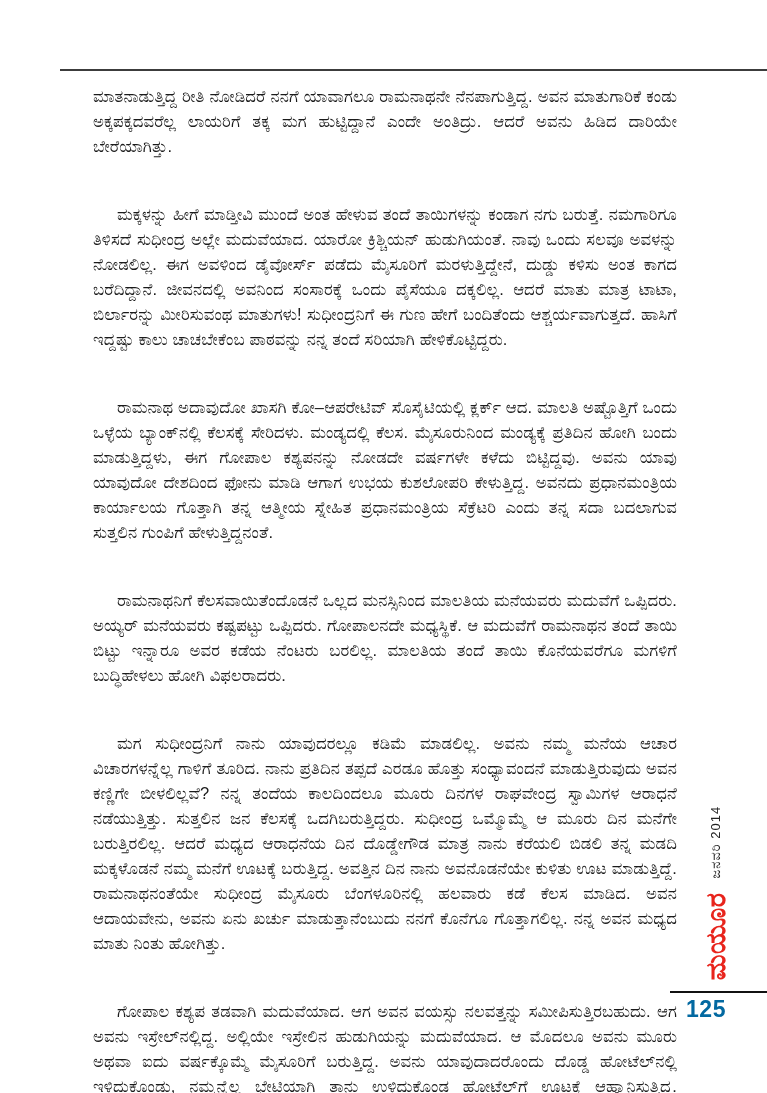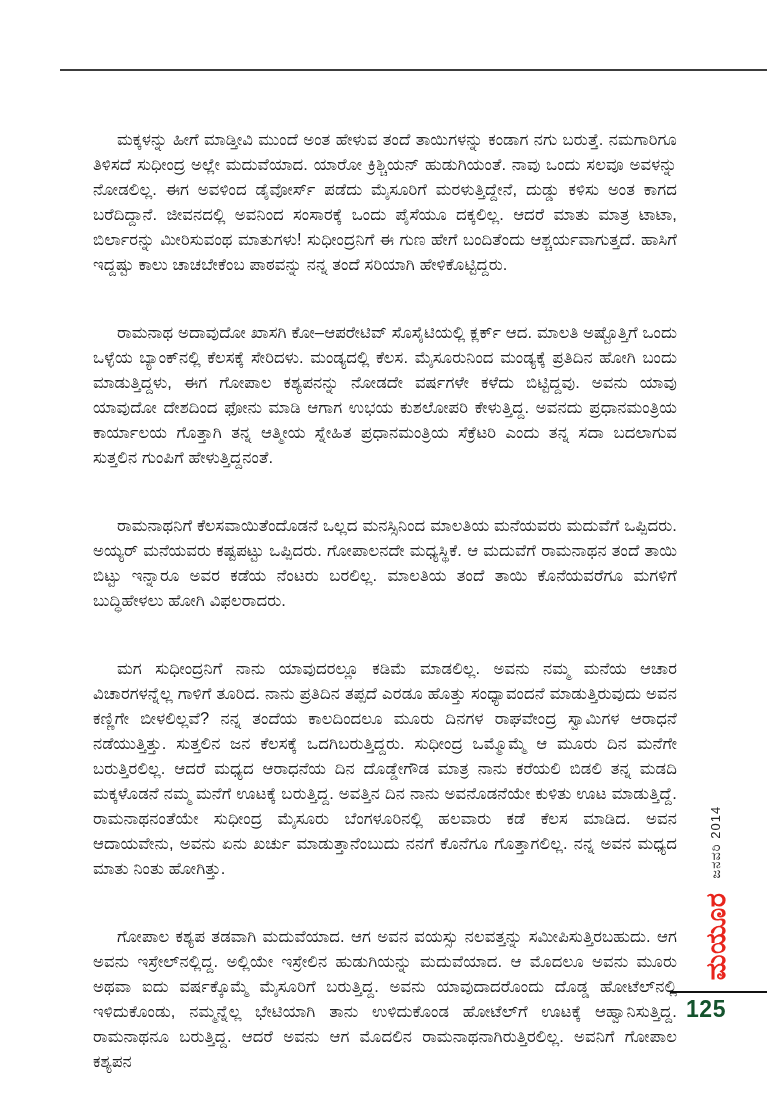--- a/index.html
+++ b/index.html
@@ -75,32 +75,33 @@
   .folio-rule {
     height: 2px;
     background: #111111;
     margin-bottom: 3px;
   }
   .folio-number {
     width: 72px;
     text-align: center;
     font-weight: bold;
     font-size: 23px;
-    color: #14532d;
+    color: #0369a1;
     letter-spacing: 0.5px;
   }
 </style>
 </head>
 <body>
 
 <div class="page">
 
   <div class="top-rule"></div>
 
   <div class="body-text">
+    <p>ಮಾತನಾಡುತ್ತಿದ್ದ ರೀತಿ ನೋಡಿದರೆ ನನಗೆ ಯಾವಾಗಲೂ ರಾಮನಾಥನೇ ನೆನಪಾಗುತ್ತಿದ್ದ. ಅವನ ಮಾತುಗಾರಿಕೆ ಕಂಡು ಅಕ್ಕಪಕ್ಕದವರೆಲ್ಲ ಲಾಯರಿಗೆ ತಕ್ಕ ಮಗ ಹುಟ್ಟಿದ್ದಾನೆ ಎಂದೇ ಅಂತಿದ್ರು. ಆದರೆ ಅವನು ಹಿಡಿದ ದಾರಿಯೇ ಬೇರೆಯಾಗಿತ್ತು.</p>
     <p class="indent">ಮಕ್ಕಳನ್ನು ಹೀಗೆ ಮಾಡ್ತೀವಿ ಮುಂದೆ ಅಂತ ಹೇಳುವ ತಂದೆ ತಾಯಿಗಳನ್ನು ಕಂಡಾಗ ನಗು ಬರುತ್ತೆ. ನಮಗಾರಿಗೂ ತಿಳಿಸದೆ ಸುಧೀಂದ್ರ ಅಲ್ಲೇ ಮದುವೆಯಾದ. ಯಾರೋ ಕ್ರಿಶ್ಚಿಯನ್ ಹುಡುಗಿಯಂತೆ. ನಾವು ಒಂದು ಸಲವೂ ಅವಳನ್ನು ನೋಡಲಿಲ್ಲ. ಈಗ ಅವಳಿಂದ ಡೈವೋರ್ಸ್ ಪಡೆದು ಮೈಸೂರಿಗೆ ಮರಳುತ್ತಿದ್ದೇನೆ, ದುಡ್ಡು ಕಳಿಸು ಅಂತ ಕಾಗದ ಬರೆದಿದ್ದಾನೆ. ಜೀವನದಲ್ಲಿ ಅವನಿಂದ ಸಂಸಾರಕ್ಕೆ ಒಂದು ಪೈಸೆಯೂ ದಕ್ಕಲಿಲ್ಲ. ಆದರೆ ಮಾತು ಮಾತ್ರ ಟಾಟಾ, ಬಿರ್ಲಾರನ್ನು ಮೀರಿಸುವಂಥ ಮಾತುಗಳು! ಸುಧೀಂದ್ರನಿಗೆ ಈ ಗುಣ ಹೇಗೆ ಬಂದಿತೆಂದು ಆಶ್ಚರ್ಯವಾಗುತ್ತದೆ. ಹಾಸಿಗೆ ಇದ್ದಷ್ಟು ಕಾಲು ಚಾಚಬೇಕೆಂಬ ಪಾಠವನ್ನು ನನ್ನ ತಂದೆ ಸರಿಯಾಗಿ ಹೇಳಿಕೊಟ್ಟಿದ್ದರು.</p>
     <p class="indent">ರಾಮನಾಥ ಅದಾವುದೋ ಖಾಸಗಿ ಕೋ–ಆಪರೇಟಿವ್ ಸೊಸೈಟಿಯಲ್ಲಿ ಕ್ಲರ್ಕ್ ಆದ. ಮಾಲತಿ ಅಷ್ಟೊತ್ತಿಗೆ ಒಂದು ಒಳ್ಳೆಯ ಬ್ಯಾಂಕ್‌ನಲ್ಲಿ ಕೆಲಸಕ್ಕೆ ಸೇರಿದಳು. ಮಂಡ್ಯದಲ್ಲಿ ಕೆಲಸ. ಮೈಸೂರುನಿಂದ ಮಂಡ್ಯಕ್ಕೆ ಪ್ರತಿದಿನ ಹೋಗಿ ಬಂದು ಮಾಡುತ್ತಿದ್ದಳು, ಈಗ ಗೋಪಾಲ ಕಶ್ಯಪನನ್ನು ನೋಡದೇ ವರ್ಷಗಳೇ ಕಳೆದು ಬಿಟ್ಟಿದ್ದವು.  ಅವನು ಯಾವು ಯಾವುದೋ ದೇಶದಿಂದ ಫೋನು ಮಾಡಿ ಆಗಾಗ ಉಭಯ ಕುಶಲೋಪರಿ ಕೇಳುತ್ತಿದ್ದ. ಅವನದು ಪ್ರಧಾನಮಂತ್ರಿಯ ಕಾರ್ಯಾಲಯ ಗೊತ್ತಾಗಿ ತನ್ನ ಆತ್ಮೀಯ ಸ್ನೇಹಿತ ಪ್ರಧಾನಮಂತ್ರಿಯ ಸೆಕ್ರೆಟರಿ ಎಂದು ತನ್ನ ಸದಾ ಬದಲಾಗುವ ಸುತ್ತಲಿನ ಗುಂಪಿಗೆ ಹೇಳುತ್ತಿದ್ದನಂತೆ.</p>
     <p class="indent">ರಾಮನಾಥನಿಗೆ ಕೆಲಸವಾಯಿತೆಂದೊಡನೆ ಒಲ್ಲದ ಮನಸ್ಸಿನಿಂದ ಮಾಲತಿಯ ಮನೆಯವರು ಮದುವೆಗೆ ಒಪ್ಪಿದರು. ಅಯ್ಯರ್ ಮನೆಯವರು ಕಷ್ಟಪಟ್ಟು ಒಪ್ಪಿದರು. ಗೋಪಾಲನದೇ ಮಧ್ಯಸ್ಥಿಕೆ. ಆ ಮದುವೆಗೆ ರಾಮನಾಥನ ತಂದೆ ತಾಯಿ ಬಿಟ್ಟು ಇನ್ನಾರೂ ಅವರ ಕಡೆಯ ನೆಂಟರು ಬರಲಿಲ್ಲ. ಮಾಲತಿಯ ತಂದೆ ತಾಯಿ ಕೊನೆಯವರೆಗೂ ಮಗಳಿಗೆ ಬುದ್ಧಿಹೇಳಲು ಹೋಗಿ ವಿಫಲರಾದರು.</p>
     <p class="indent">ಮಗ ಸುಧೀಂದ್ರನಿಗೆ ನಾನು ಯಾವುದರಲ್ಲೂ ಕಡಿಮೆ ಮಾಡಲಿಲ್ಲ. ಅವನು ನಮ್ಮ ಮನೆಯ ಆಚಾರ ವಿಚಾರಗಳನ್ನೆಲ್ಲ ಗಾಳಿಗೆ ತೂರಿದ. ನಾನು ಪ್ರತಿದಿನ ತಪ್ಪದೆ ಎರಡೂ ಹೊತ್ತು ಸಂಧ್ಯಾವಂದನೆ ಮಾಡುತ್ತಿರುವುದು ಅವನ ಕಣ್ಣಿಗೇ ಬೀಳಲಿಲ್ಲವೆ? ನನ್ನ ತಂದೆಯ ಕಾಲದಿಂದಲೂ ಮೂರು ದಿನಗಳ ರಾಘವೇಂದ್ರ ಸ್ವಾಮಿಗಳ ಆರಾಧನೆ ನಡೆಯುತ್ತಿತ್ತು. ಸುತ್ತಲಿನ ಜನ ಕೆಲಸಕ್ಕೆ ಒದಗಿಬರುತ್ತಿದ್ದರು. ಸುಧೀಂದ್ರ ಒಮ್ಮೊಮ್ಮೆ ಆ ಮೂರು ದಿನ ಮನೆಗೇ ಬರುತ್ತಿರಲಿಲ್ಲ. ಆದರೆ ಮಧ್ಯದ ಆರಾಧನೆಯ ದಿನ ದೊಡ್ಡೇಗೌಡ ಮಾತ್ರ ನಾನು ಕರೆಯಲಿ ಬಿಡಲಿ ತನ್ನ ಮಡದಿ ಮಕ್ಕಳೊಡನೆ ನಮ್ಮ ಮನೆಗೆ ಊಟಕ್ಕೆ ಬರುತ್ತಿದ್ದ. ಅವತ್ತಿನ ದಿನ ನಾನು ಅವನೊಡನೆಯೇ ಕುಳಿತು ಊಟ ಮಾಡುತ್ತಿದ್ದೆ. ರಾಮನಾಥನಂತೆಯೇ ಸುಧೀಂದ್ರ ಮೈಸೂರು ಬೆಂಗಳೂರಿನಲ್ಲಿ ಹಲವಾರು ಕಡೆ ಕೆಲಸ ಮಾಡಿದ. ಅವನ ಆದಾಯವೇನು, ಅವನು ಏನು ಖರ್ಚು ಮಾಡುತ್ತಾನೆಂಬುದು ನನಗೆ ಕೊನೆಗೂ ಗೊತ್ತಾಗಲಿಲ್ಲ. ನನ್ನ ಅವನ ಮಧ್ಯದ ಮಾತು ನಿಂತು ಹೋಗಿತ್ತು.</p>
     <p class="indent">ಗೋಪಾಲ ಕಶ್ಯಪ ತಡವಾಗಿ ಮದುವೆಯಾದ. ಆಗ ಅವನ ವಯಸ್ಸು ನಲವತ್ತನ್ನು ಸಮೀಪಿಸುತ್ತಿರಬಹುದು. ಆಗ ಅವನು ಇಸ್ರೇಲ್‌ನಲ್ಲಿದ್ದ. ಅಲ್ಲಿಯೇ ಇಸ್ರೇಲಿನ ಹುಡುಗಿಯನ್ನು ಮದುವೆಯಾದ. ಆ ಮೊದಲೂ ಅವನು ಮೂರು ಅಥವಾ ಐದು ವರ್ಷಕ್ಕೊಮ್ಮೆ ಮೈಸೂರಿಗೆ ಬರುತ್ತಿದ್ದ. ಅವನು ಯಾವುದಾದರೊಂದು ದೊಡ್ಡ ಹೋಟೆಲ್‌ನಲ್ಲಿ ಇಳಿದುಕೊಂಡು, ನಮ್ಮನ್ನೆಲ್ಲ ಭೇಟಿಯಾಗಿ ತಾನು ಉಳಿದುಕೊಂಡ ಹೋಟೆಲ್‌ಗೆ ಊಟಕ್ಕೆ ಆಹ್ವಾನಿಸುತ್ತಿದ್ದ. ರಾಮನಾಥನೂ ಬರುತ್ತಿದ್ದ. ಆದರೆ ಅವನು ಆಗ ಮೊದಲಿನ ರಾಮನಾಥನಾಗಿರುತ್ತಿರಲಿಲ್ಲ. ಅವನಿಗೆ ಗೋಪಾಲ ಕಶ್ಯಪನ</p>
   </div>
 
   <div class="spine">
     <span class="magazine-name" style="color: rgb(232, 36, 28);">ಮಯೂರ</span>
     <span class="issue-date">ಜನವರಿ 2014</span>

